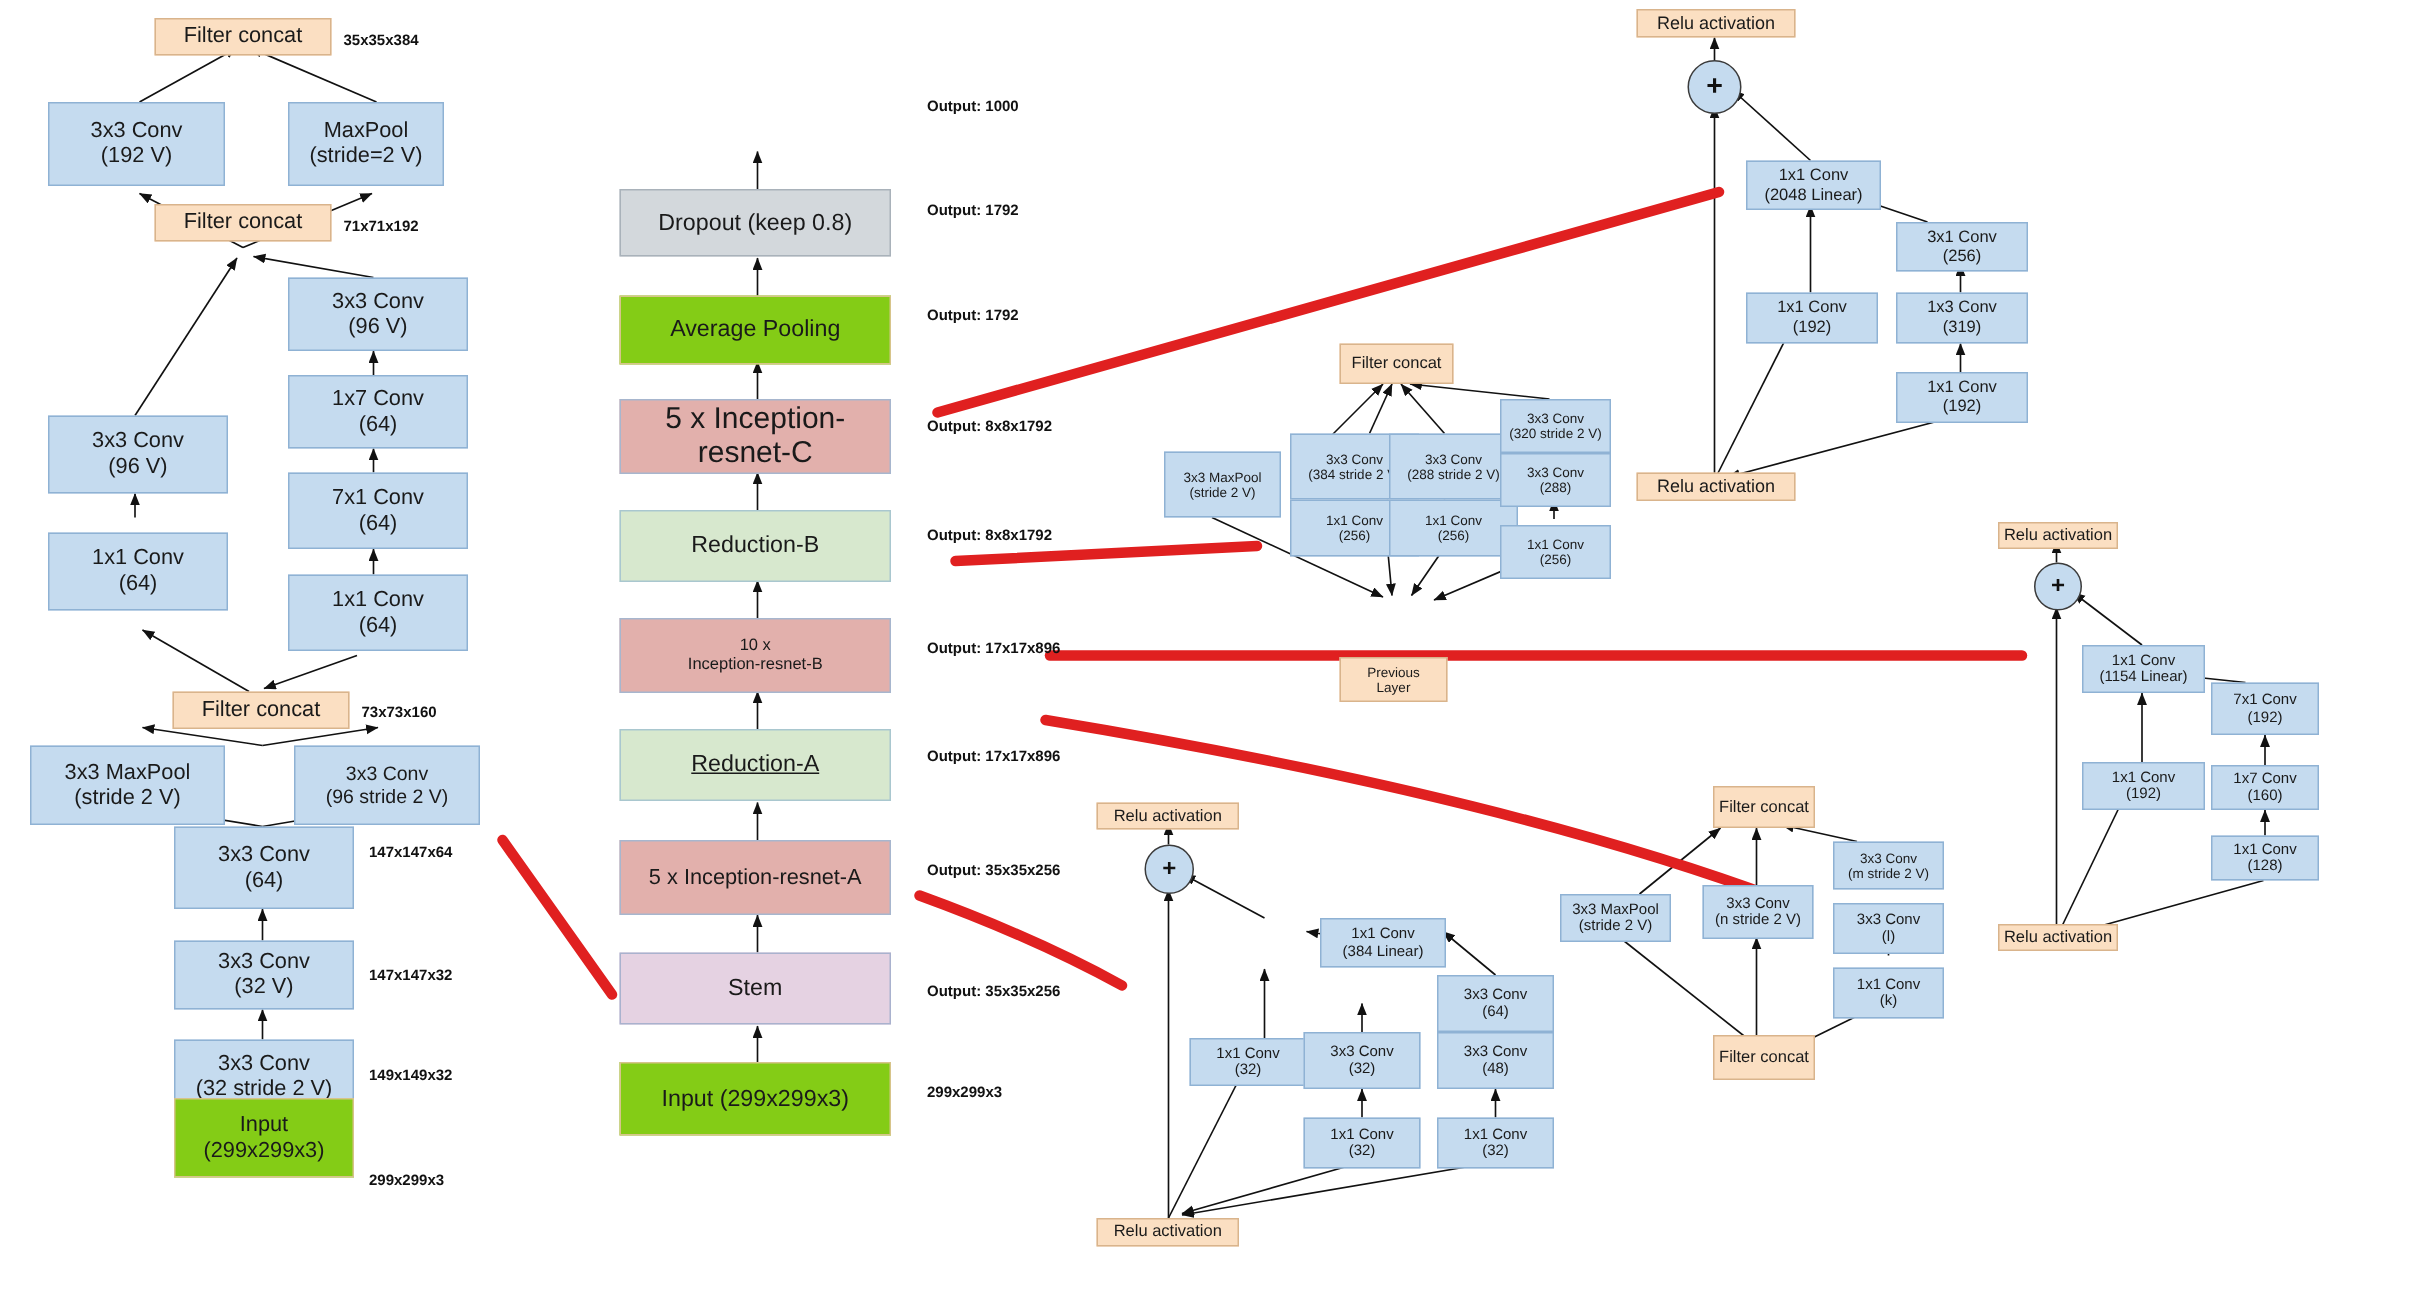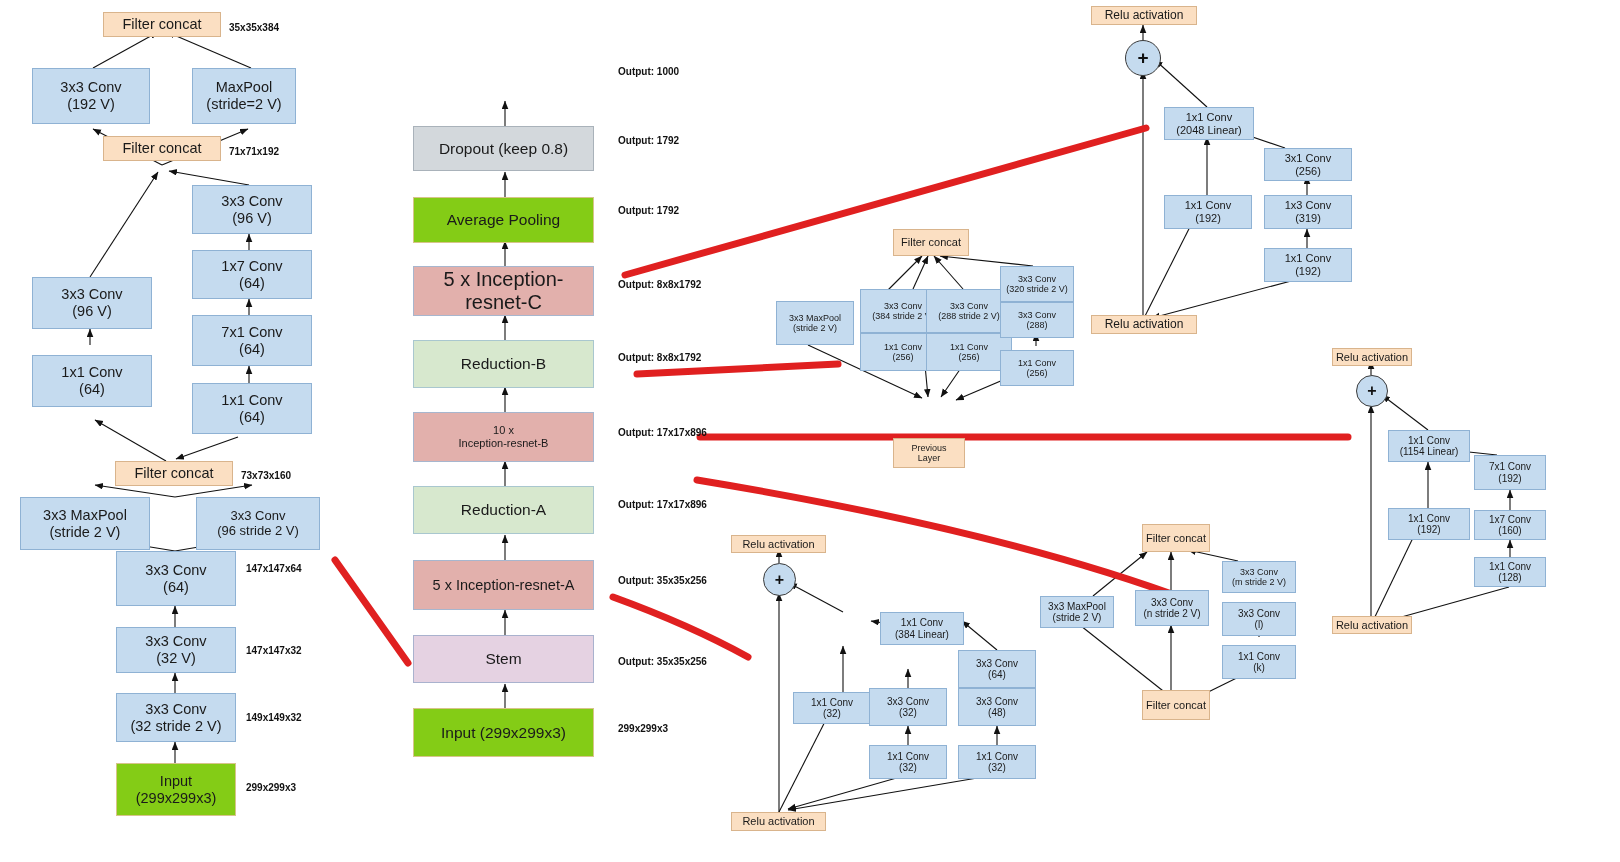--- a/index.html
+++ b/index.html
@@ -209,21 +209,21 @@
 (32 V)</span>
   </div>
   <div class="ann" style="left:246px;top:645px;">147x147x32</div>
 
   <div class="box blue f14" style="left:116px;top:693px;width:120px;height:49px;">
     <span>3x3 Conv
 (32 stride 2 V)</span>
   </div>
   <div class="ann" style="left:246px;top:712px;">149x149x32</div>
 
-  <div class="box cream f14" style="left:116px;top:763px;width:120px;height:53px;">
+  <div class="box cream f14" style="left:116px;top:732px;width:120px;height:53px;">
     <span>Input
 (299x299x3)</span>
   </div>
   <div class="ann" style="left:246px;top:782px;">299x299x3</div>
 
   <div class="ann" style="left:618px;top:66px;">Output: 1000</div>
 
   <div class="box grey" style="left:413px;top:126px;width:181px;height:45px;font-size:15.5px;">
     <span>Dropout (keep 0.8)</span>
   </div>
@@ -243,21 +243,21 @@
     <span>Reduction-B</span>
   </div>
   <div class="ann" style="left:618px;top:352px;">Output: 8x8x1792</div>
 
   <div class="box red" style="left:413px;top:412px;width:181px;height:50px;font-size:11px;">
     <span>10 x
 Inception-resnet-B</span>
   </div>
   <div class="ann" style="left:618px;top:427px;">Output: 17x17x896</div>
 
-  <div class="box green" style="left:413px;top:486px;width:181px;height:48px;font-size:15.5px;">
+  <div class="box green" style="left:413px;top:486px;width:181px;height:48px;font-size:15.5px;text-decoration:underline;">
     <span>Reduction-A</span>
   </div>
   <div class="ann" style="left:618px;top:499px;">Output: 17x17x896</div>
 
   <div class="box red" style="left:413px;top:560px;width:181px;height:50px;font-size:14.5px;">
     <span>5 x Inception-resnet-A</span>
   </div>
   <div class="ann" style="left:618px;top:575px;">Output: 35x35x256</div>
 
   <div class="box purple" style="left:413px;top:635px;width:181px;height:48px;font-size:15.5px;">

